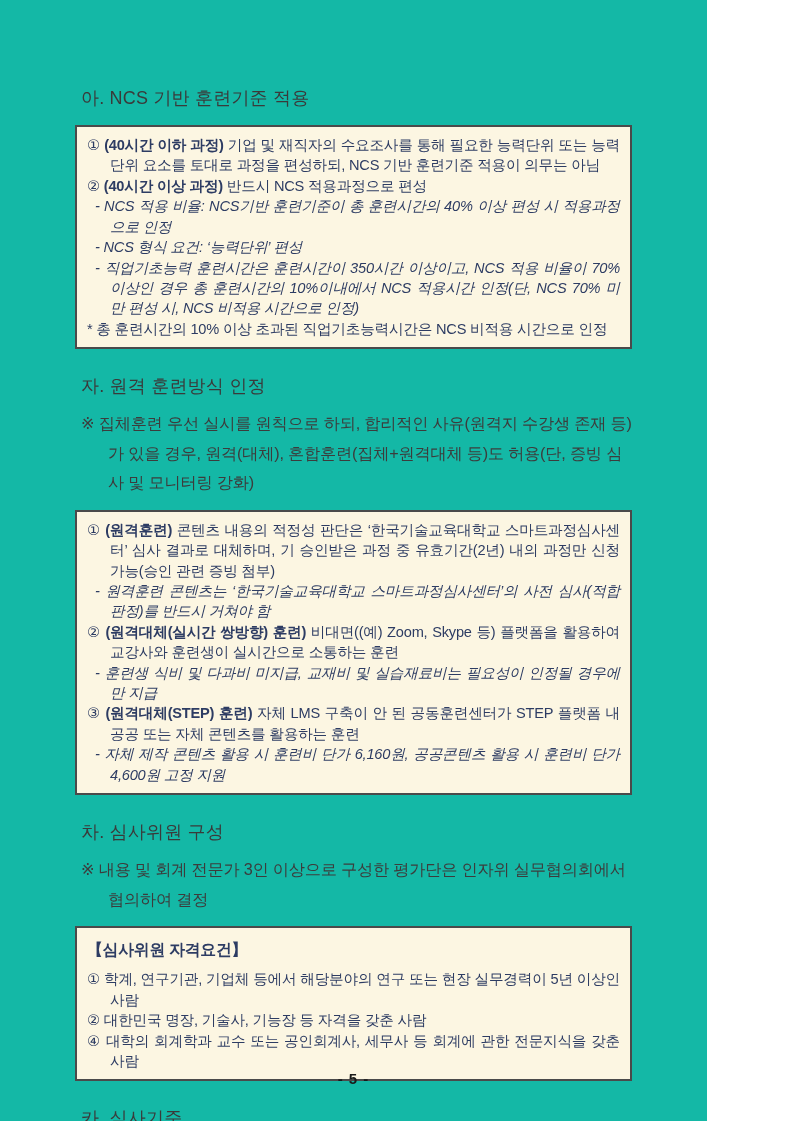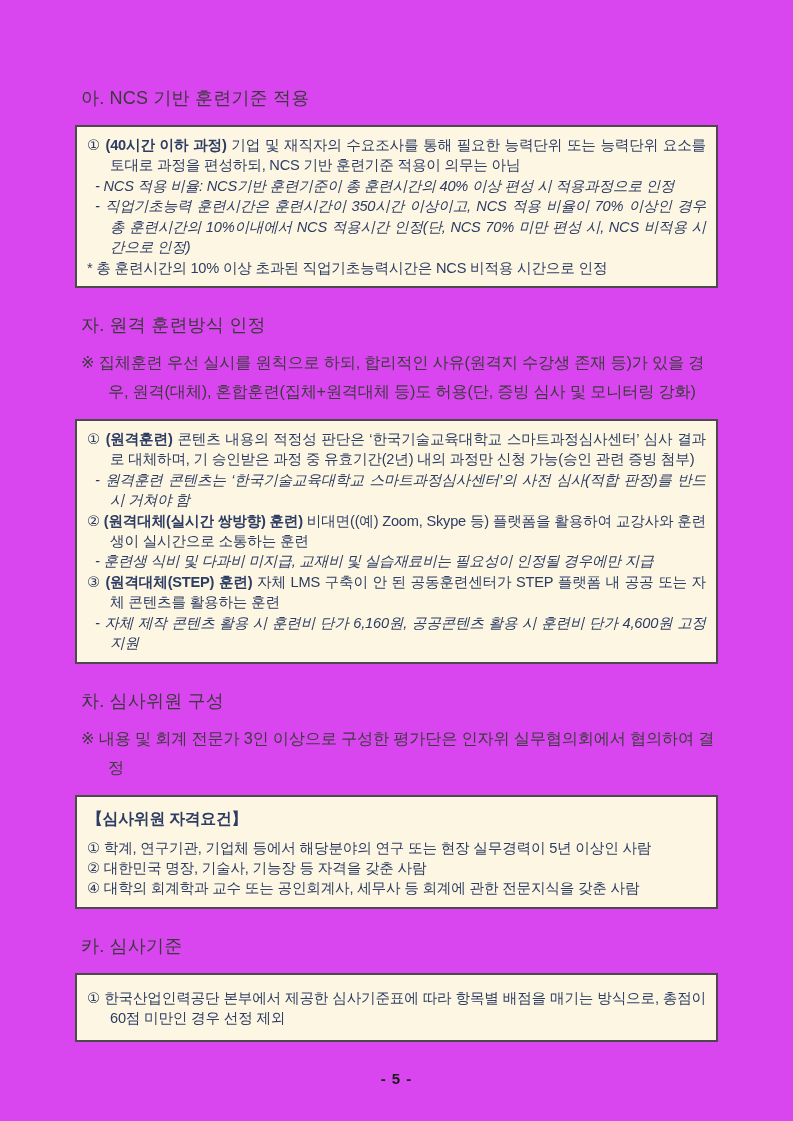--- a/index.html
+++ b/index.html
@@ -10,22 +10,22 @@
     --note-text:#3c3c3c;
   }
   *{margin:0;padding:0;box-sizing:border-box;}
   html,body{background:#ffffff;}
   body{
     font-family:"Liberation Sans","DejaVu Sans",sans-serif;
     width:793px;height:1121px;
   }
   .page{
     position:relative;
-    width:793px;height:1121px;
-    background:#d946ef;
+    width:707px;height:1121px;
+    background:#14b8a6;
     padding:86px 75px 0 75px;
     overflow:hidden;
   }
   .sec{margin-bottom:25px;}
   .sec-title{
     font-size:18px;
     font-weight:500;
     color:var(--heading-text);
     letter-spacing:0.2px;
     margin:0 0 15px 6px;
@@ -78,21 +78,23 @@
 </head>
 <body>
 
 <div class="page">
 
   <section class="sec">
     <h2 class="sec-title">아. NCS 기반 훈련기준 적용</h2>
     <div class="box">
       <div class="box-items">
           <div class="item lvl0"><span class="marker">① </span><b>(40시간 이하 과정) </b>기업 및 재직자의 수요조사를 통해 필요한 능력단위 또는 능력단위 요소를 토대로 과정을 편성하되, NCS 기반 훈련기준 적용이 의무는 아님</div>
+          <div class="item lvl0"><span class="marker">② </span><b>(40시간 이상 과정) </b>반드시 NCS 적용과정으로 편성</div>
           <div class="item lvl1"><span class="marker">- </span>NCS 적용 비율: NCS기반 훈련기준이 총 훈련시간의 40% 이상 편성 시 적용과정으로 인정</div>
+          <div class="item lvl1"><span class="marker">- </span>NCS 형식 요건: ‘능력단위’ 편성</div>
           <div class="item lvl1"><span class="marker">- </span>직업기초능력 훈련시간은 훈련시간이 350시간 이상이고, NCS 적용 비율이 70% 이상인 경우 총 훈련시간의 10%이내에서 NCS 적용시간 인정(단, NCS 70% 미만 편성 시, NCS 비적용 시간으로 인정)</div>
           <div class="item lvl2"><span class="marker">* </span>총 훈련시간의 10% 이상 초과된 직업기초능력시간은 NCS 비적용 시간으로 인정</div>
         </div>
     </div>
   </section>
 
   <section class="sec">
     <h2 class="sec-title">자. 원격 훈련방식 인정</h2>
     <div class="note">※ 집체훈련 우선 실시를 원칙으로 하되, 합리적인 사유(원격지 수강생 존재 등)가 있을 경우, 원격(대체), 혼합훈련(집체+원격대체 등)도 허용(단, 증빙 심사 및 모니터링 강화)</div>
     <div class="box">

